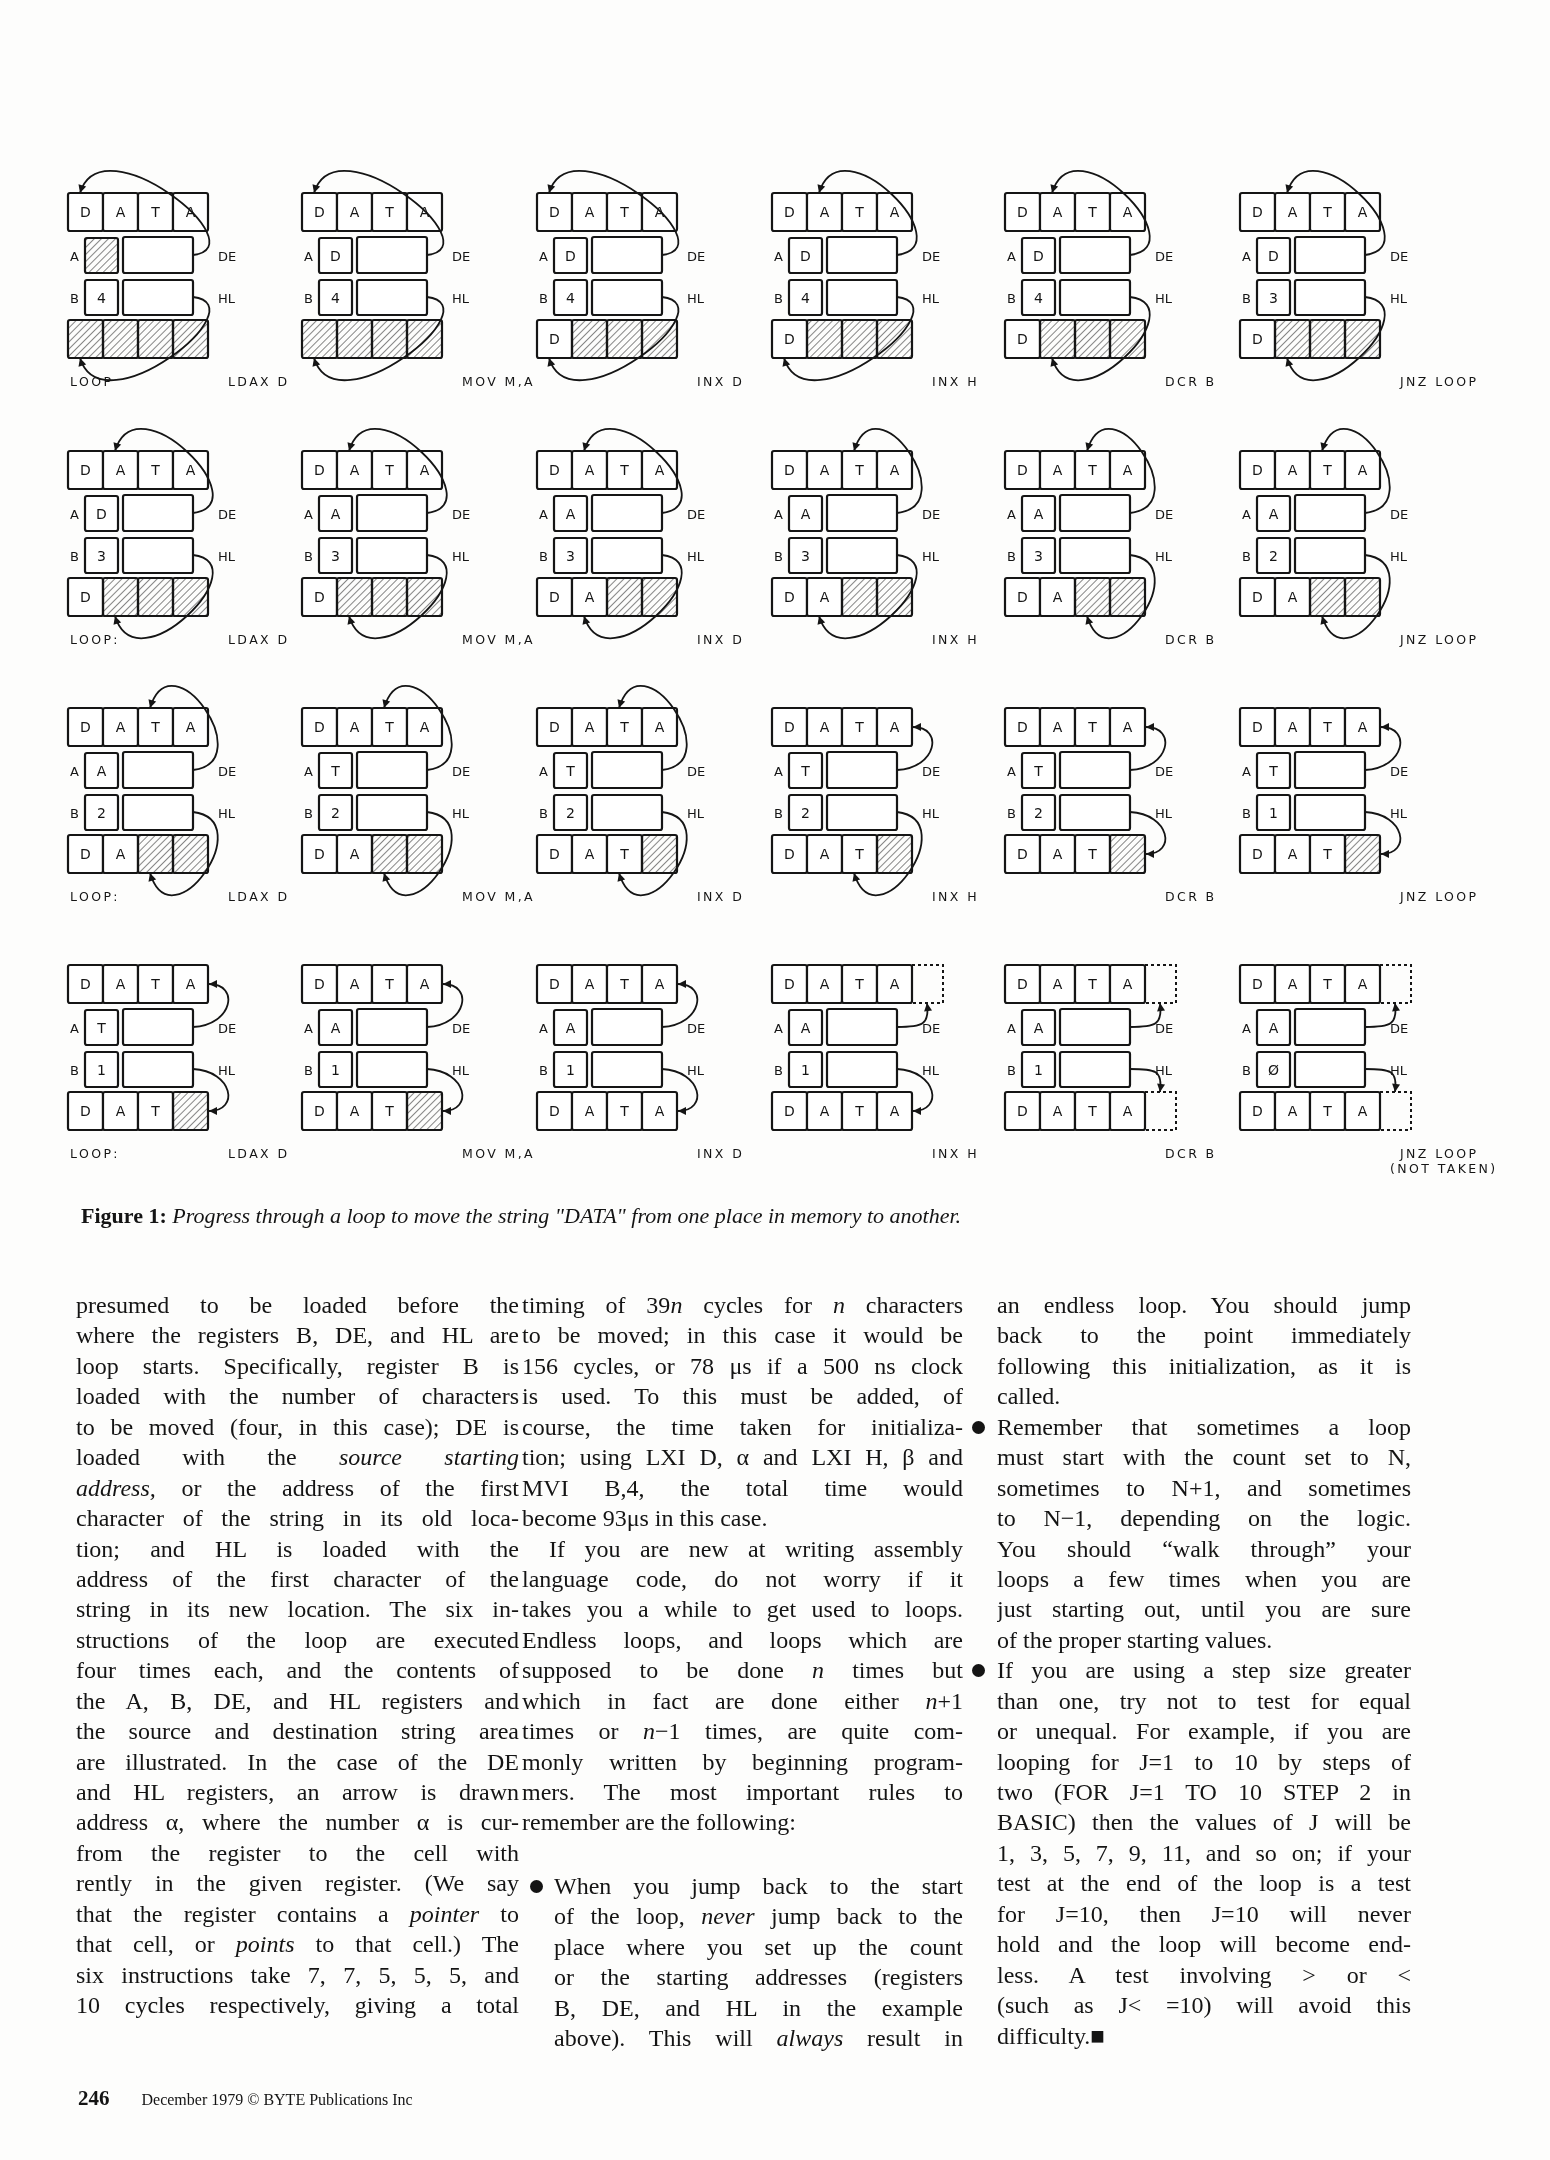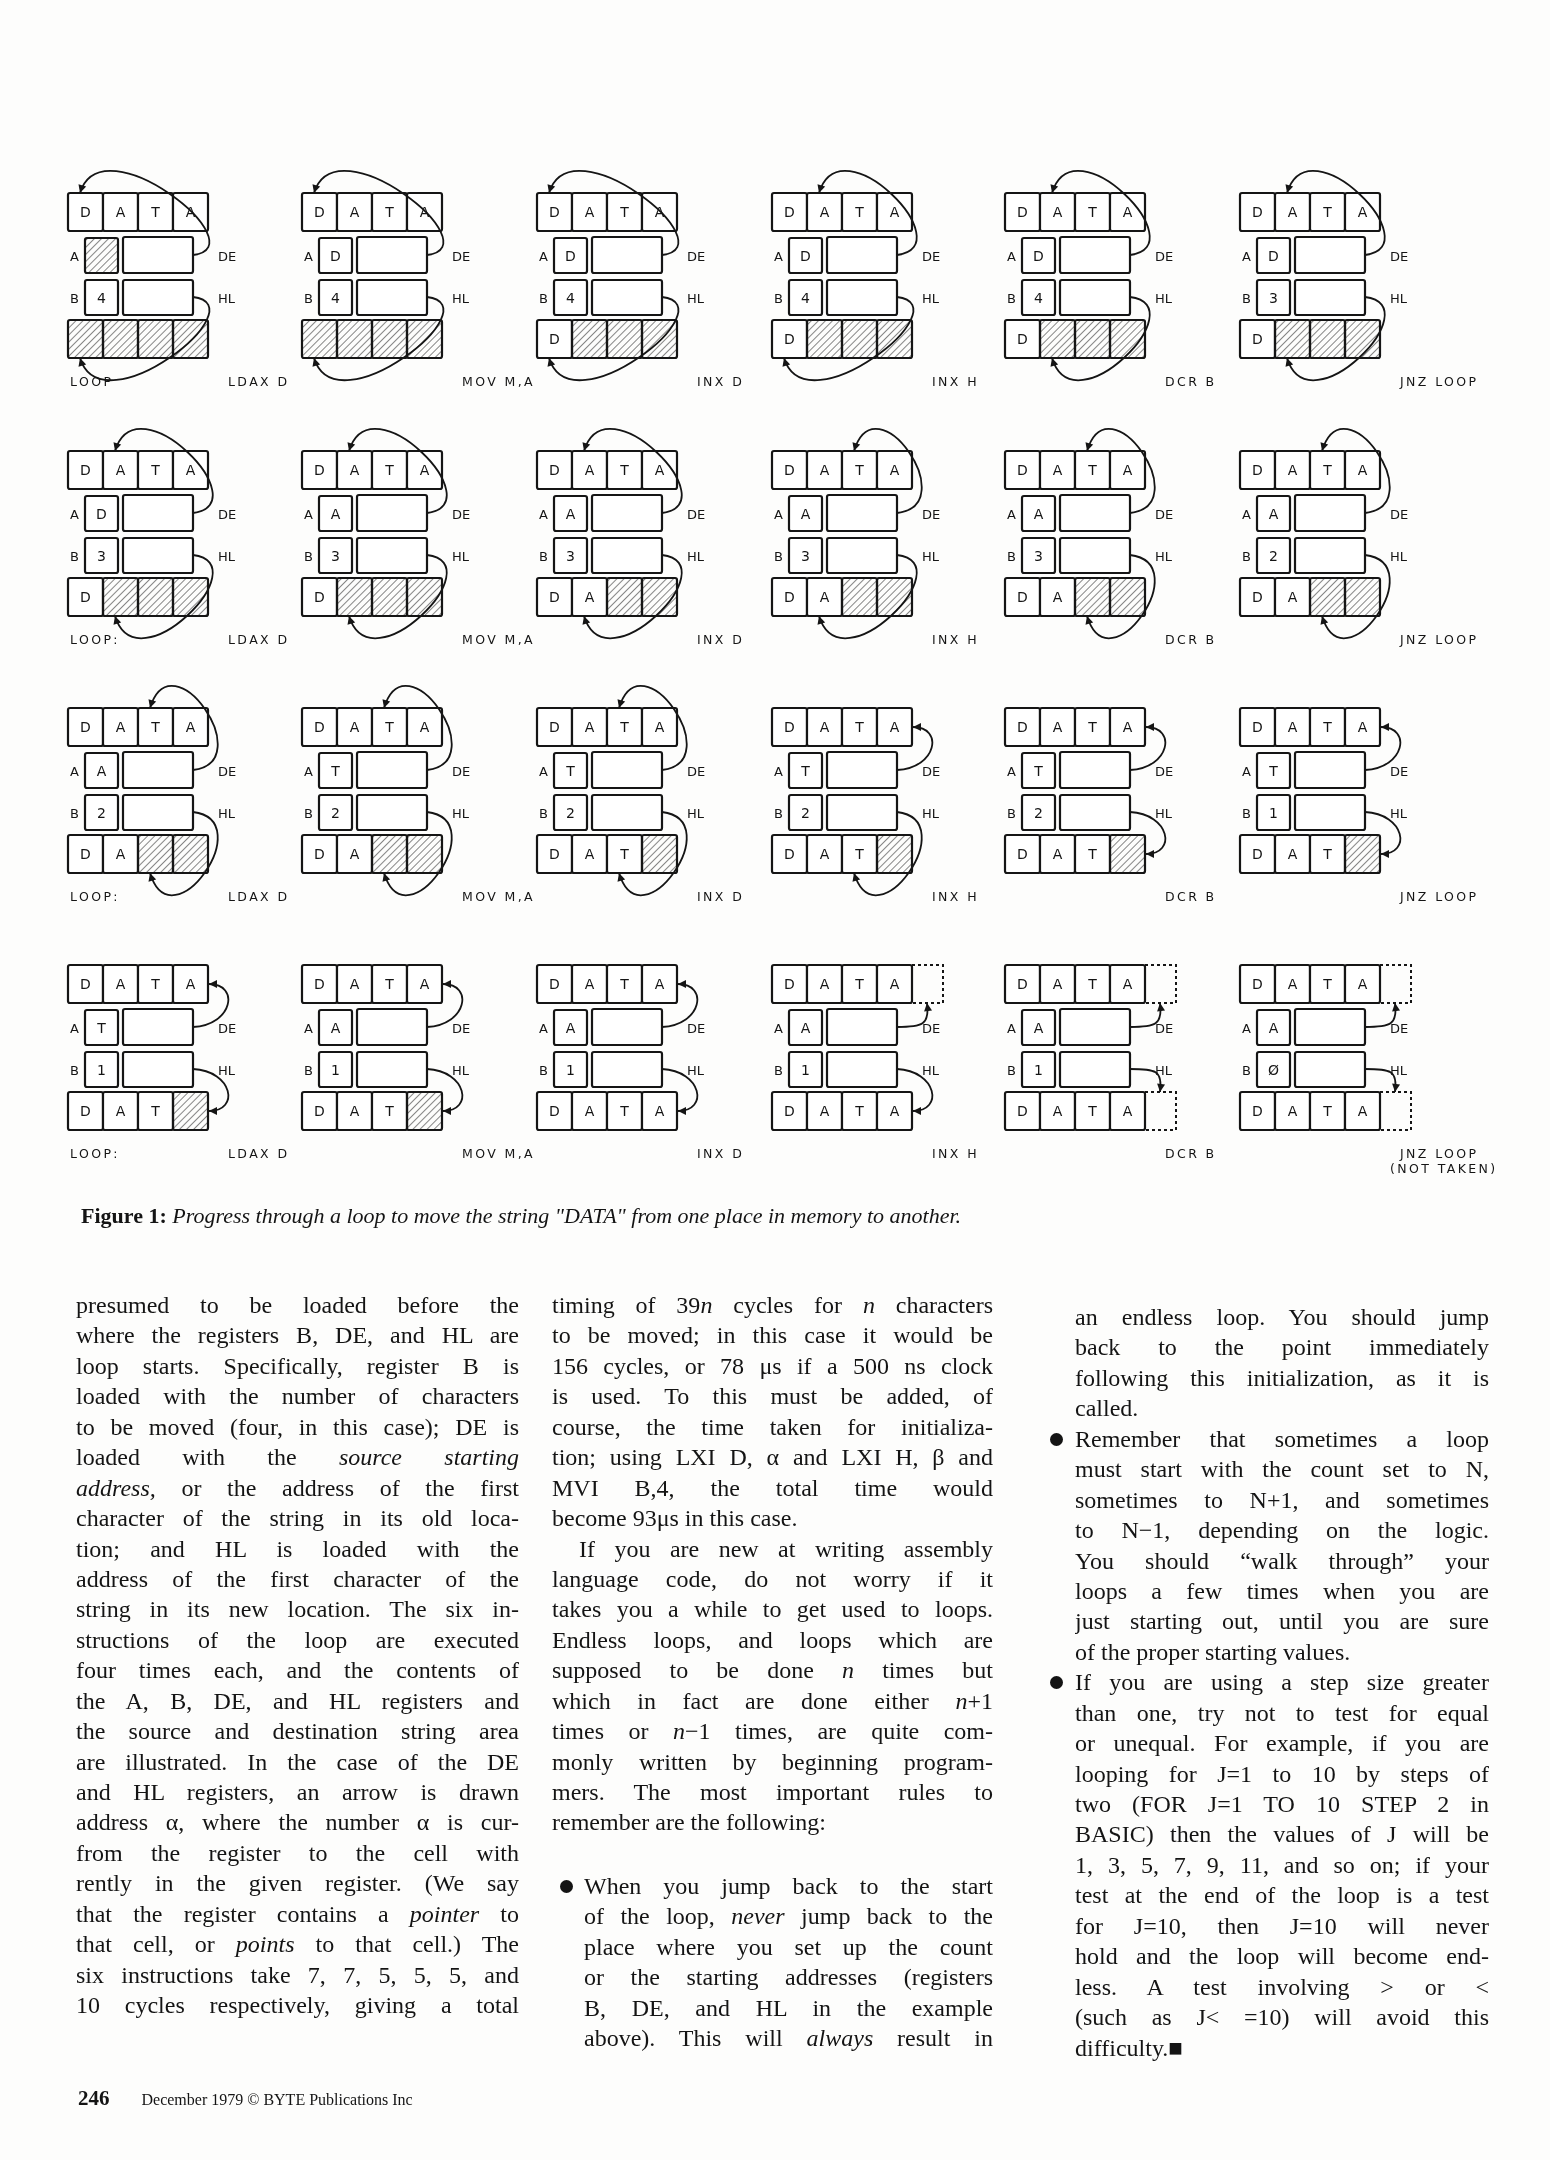--- a/index.html
+++ b/index.html
@@ -1321,21 +1321,21 @@
       <span class="line">and HL registers, an arrow is drawn</span>
       <span class="line">address α, where the number α is cur-</span>
       <span class="line">from the register to the cell with</span>
       <span class="line">rently in the given register. (We say</span>
       <span class="line">that the register contains a <i>pointer</i> to</span>
       <span class="line">that cell, or <i>points</i> to that cell.) The</span>
       <span class="line">six instructions take 7, 7, 5, 5, 5, and</span>
       <span class="line">10 cycles respectively, giving a total</span>
     </div>
   </div>
-<div class="col" id="col-1" style="left:552px; width:441px;">
+<div class="col" id="col-1" style="left:522px; width:441px;">
     <div class="block-para">
       <span class="line">timing of 39<i>n</i> cycles for <i>n</i> characters</span>
       <span class="line">to be moved; in this case it would be</span>
       <span class="line">156 cycles, or 78 μs if a 500 ns clock</span>
       <span class="line">is used. To this must be added, of</span>
       <span class="line">course, the time taken for initializa-</span>
       <span class="line">tion; using LXI D, α and LXI H, β and</span>
       <span class="line">MVI B,4, the total time would</span>
       <span class="line last">become 93μs in this case.</span>
     </div>
@@ -1355,21 +1355,21 @@
     <div class="block-bullet" style="padding-left: 32px;">
       <span class="bullet-dot" style="left: 8px;"></span>
       <span class="line">When you jump back to the start</span>
       <span class="line">of the loop, <i>never</i> jump back to the</span>
       <span class="line">place where you set up the count</span>
       <span class="line">or the starting addresses (registers</span>
       <span class="line">B, DE, and HL in the example</span>
       <span class="line">above). This will <i>always</i> result in</span>
     </div>
   </div>
-<div class="col" id="col-2" style="left:1050px; width:439px;margin-top:12px;">
+<div class="col" id="col-2" style="left:972px; width:439px;">
     <div class="block-bullet" style="padding-left: 25px;">
       <span class="line">an endless loop. You should jump</span>
       <span class="line">back to the point immediately</span>
       <span class="line">following this initialization, as it is</span>
       <span class="line last">called.</span>
     </div>
     <div class="block-bullet" style="padding-left: 25px;">
       <span class="bullet-dot" style="left: 0px;"></span>
       <span class="line">Remember that sometimes a loop</span>
       <span class="line">must start with the count set to N,</span>

